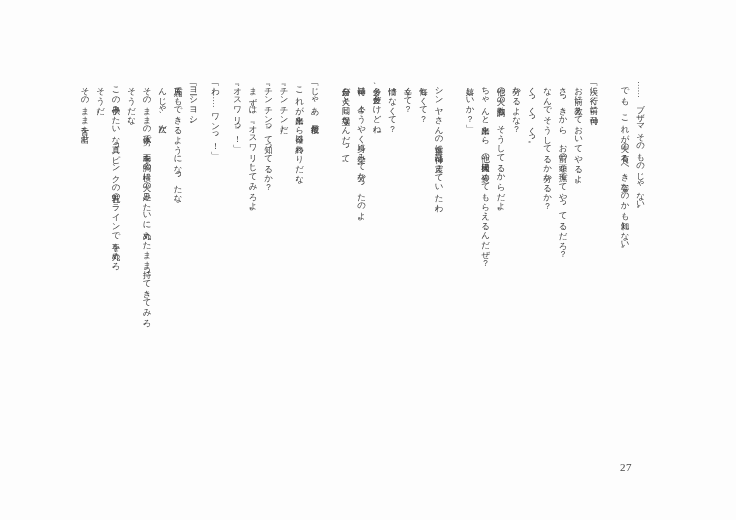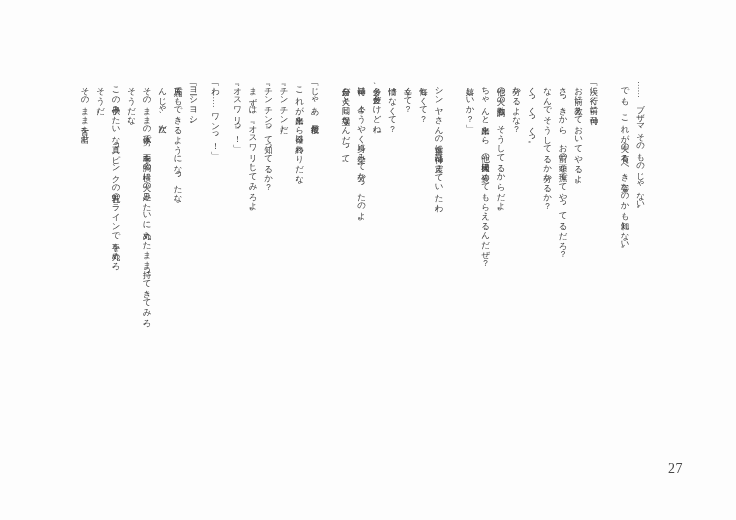--- a/index.html
+++ b/index.html
@@ -35,23 +35,23 @@
     margin: 0;
     padding: 0;
     white-space: nowrap;
   }
   
   .text-block p.gf { margin-block-start: 15.5px; }
   
   .text-block p.gs { margin-block-start: 6.5px; }
   .page-number {
     position: absolute;
-    left: 668px;
+    left: 620px;
     top: 461px;
-    font-size: 14px;
+    font-size: 11px;
     color: #474747;
     letter-spacing: 0.5px;
   }
 </style>
 </head>
 <body>
 
 <div class="page">
   <div class="text-block">
     <p>……ブザマそのものじゃない。</p>

